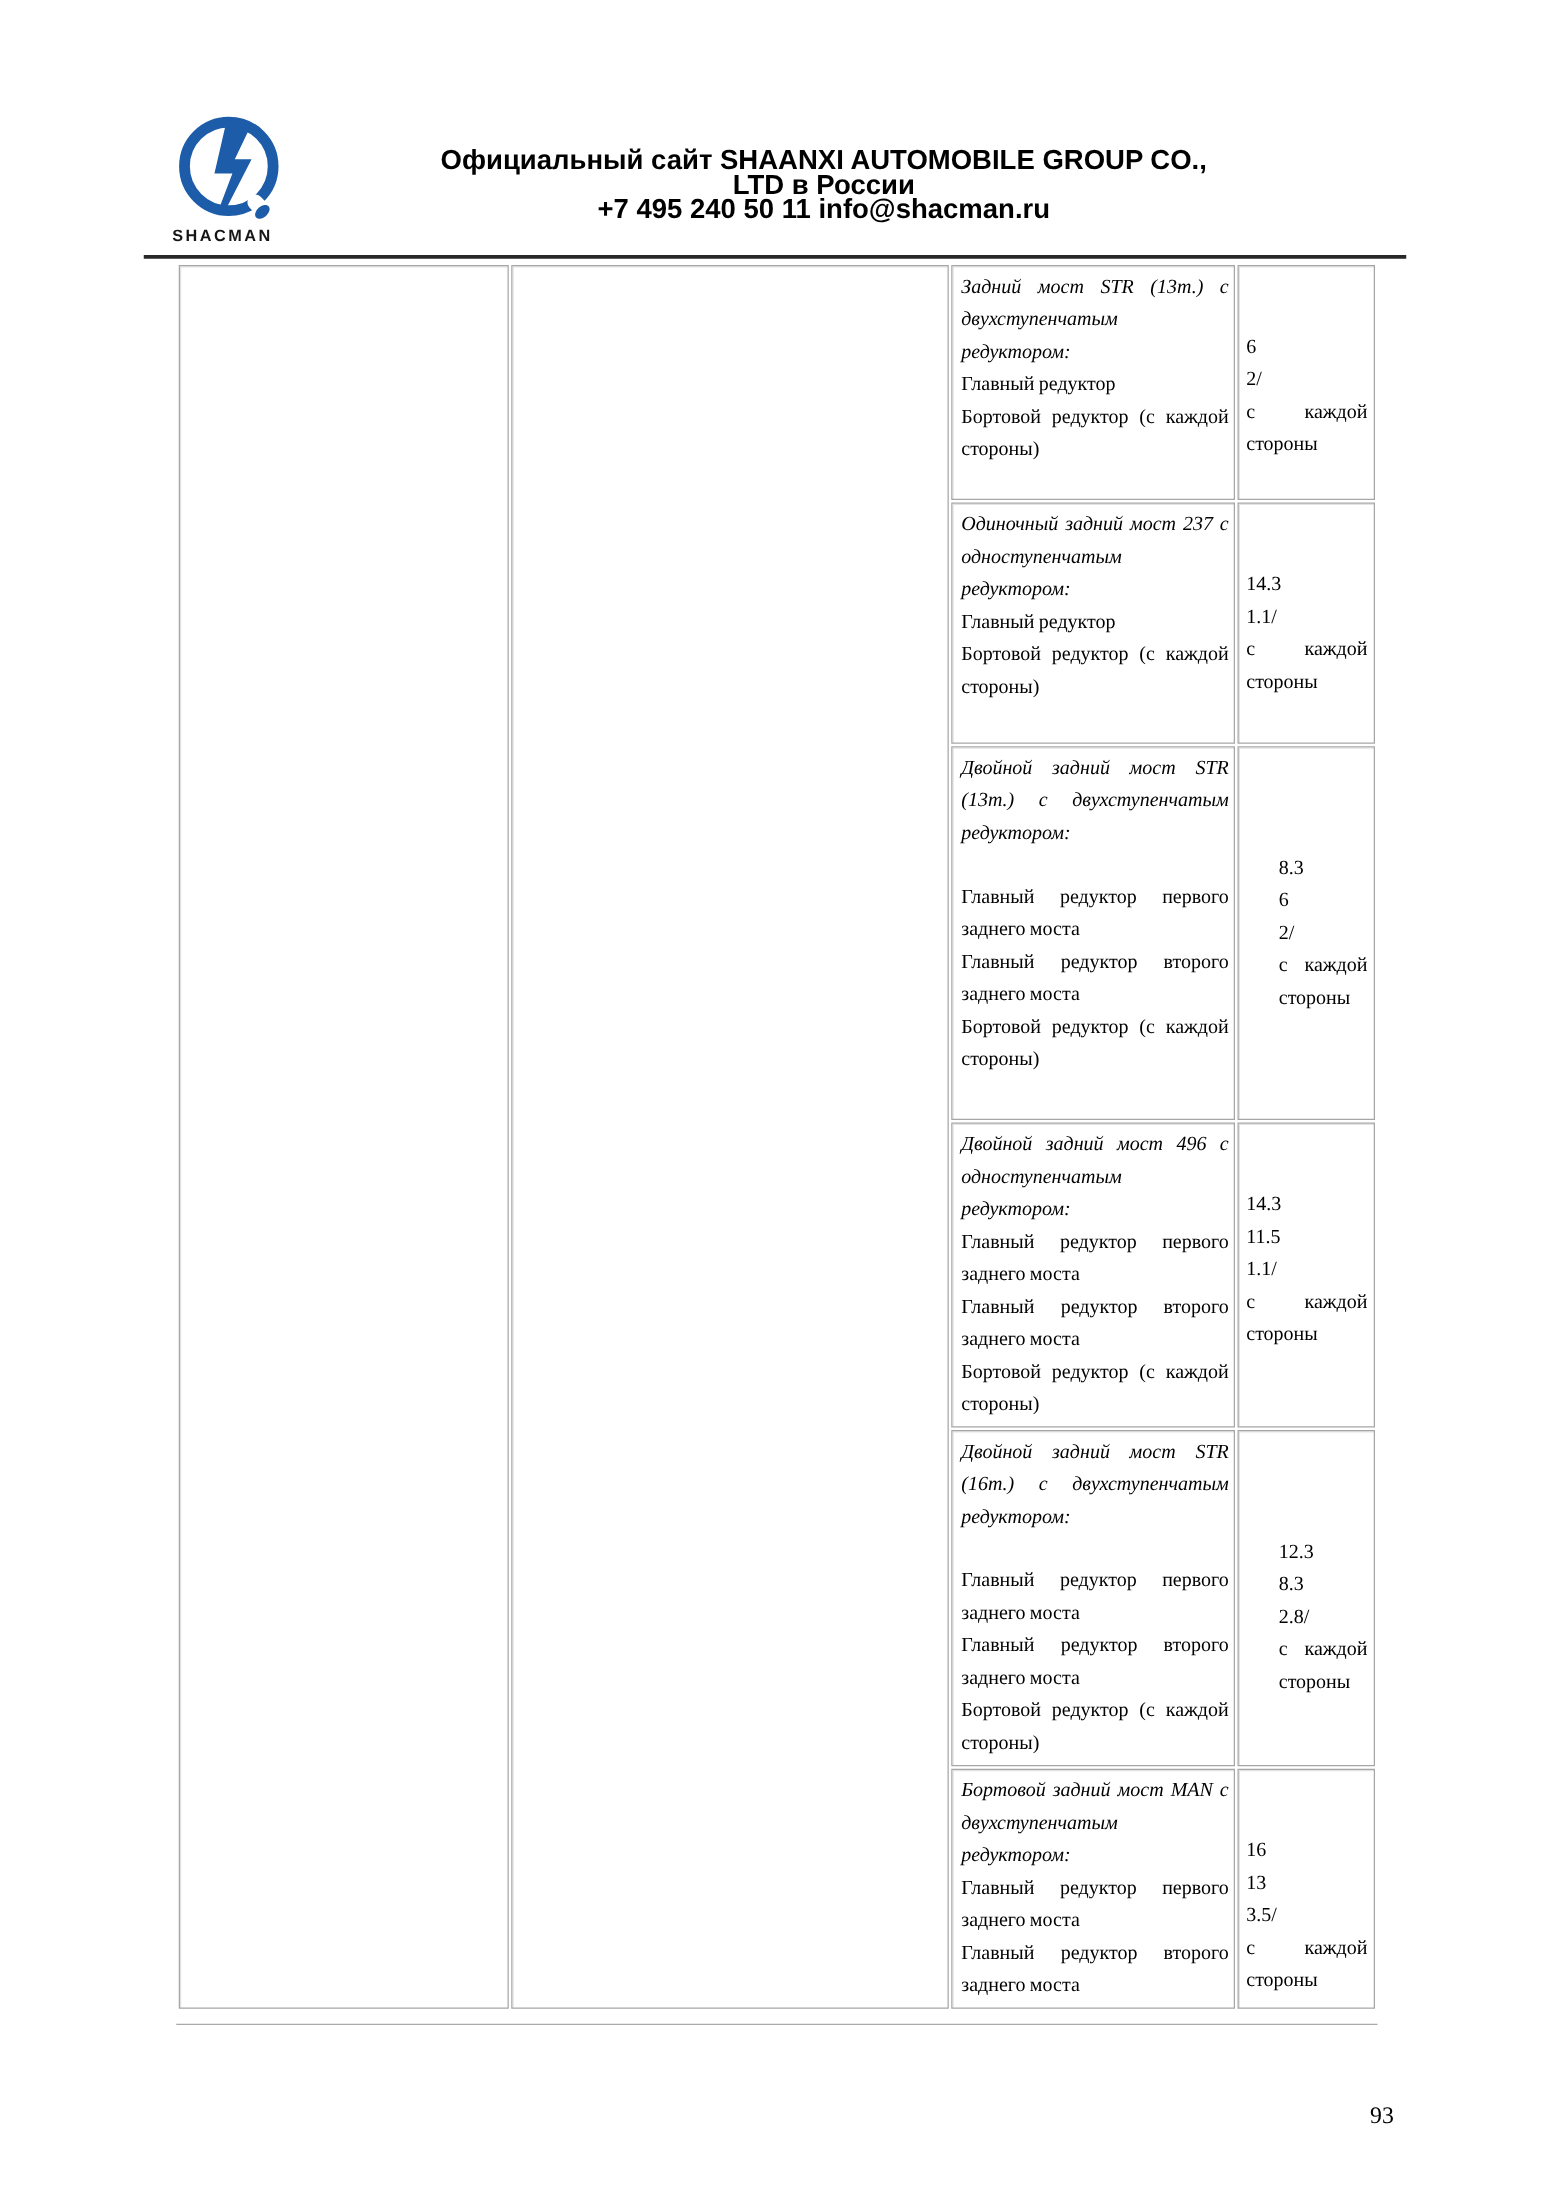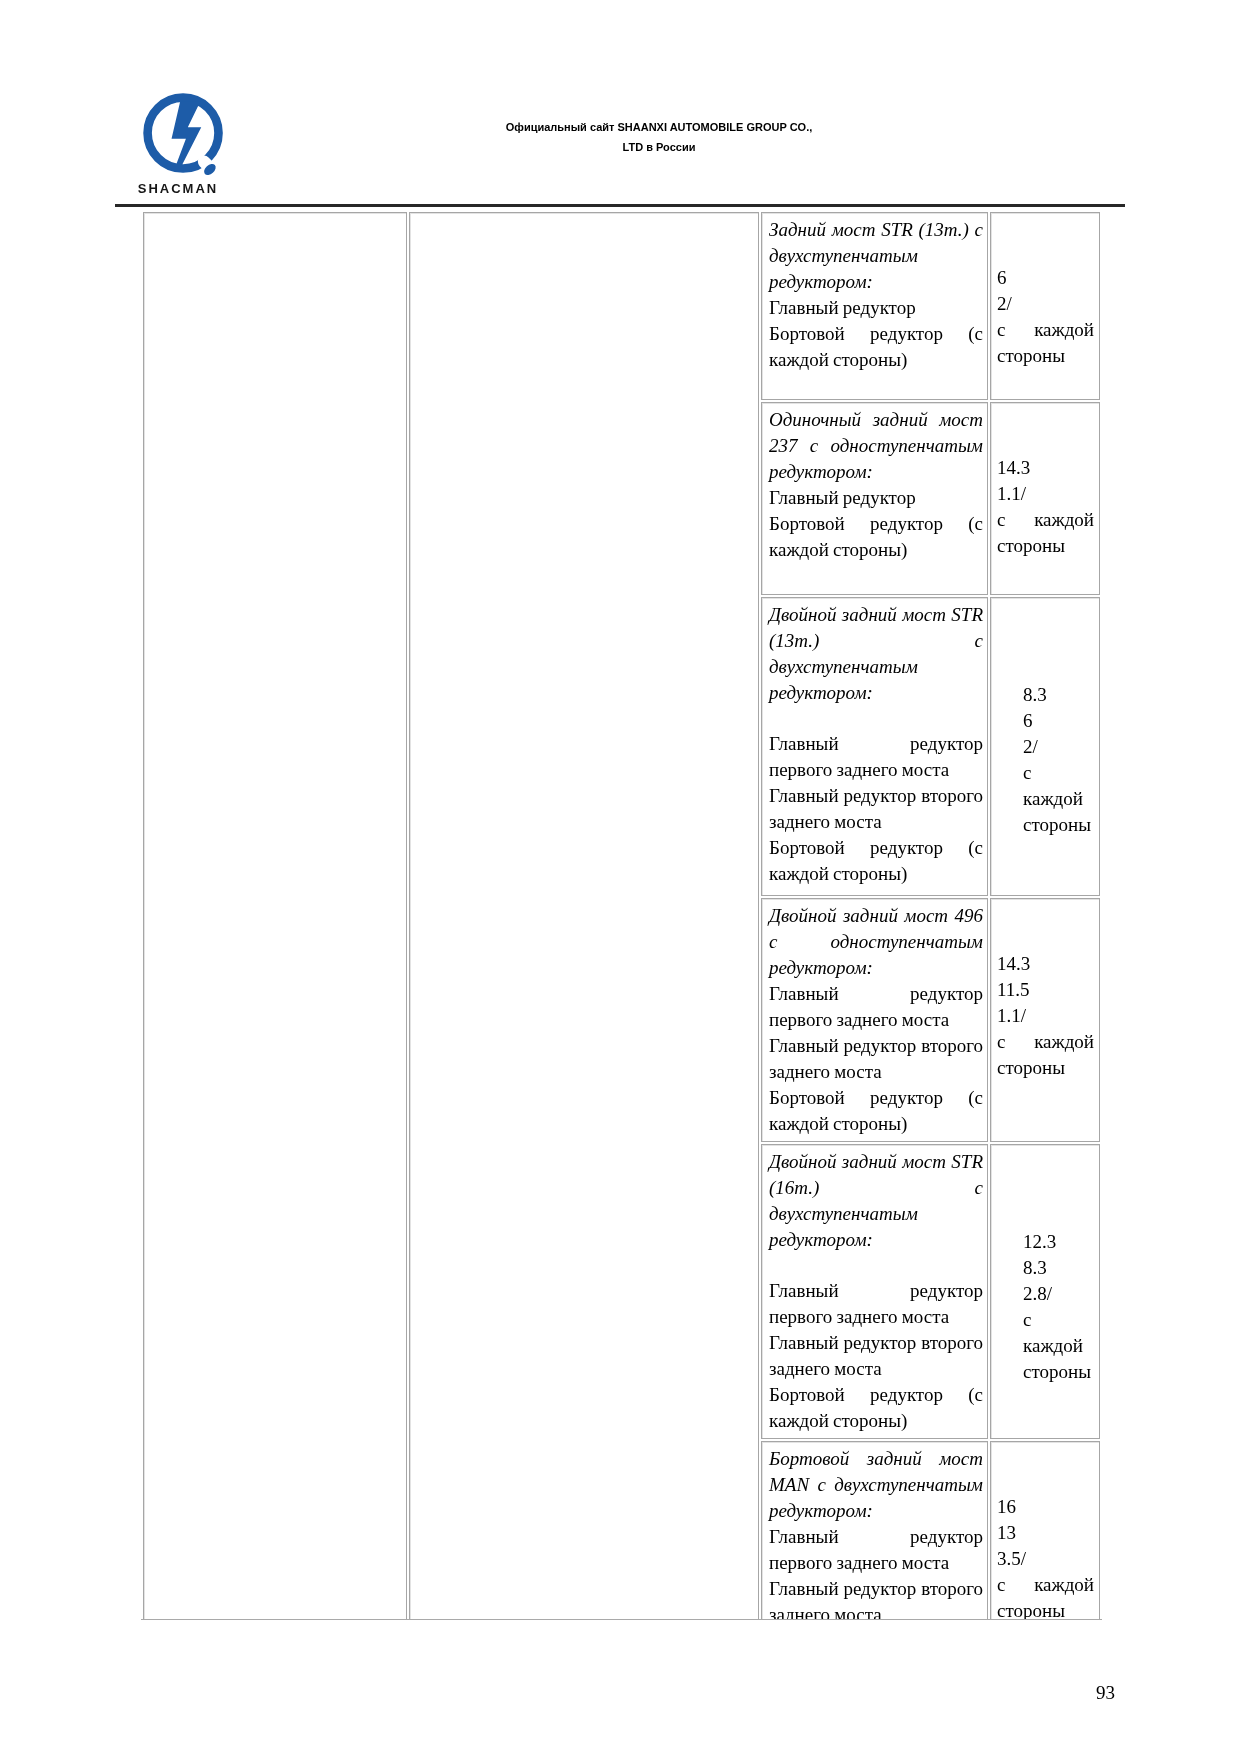--- a/index.html
+++ b/index.html
@@ -11,36 +11,36 @@
 
   
   .logo-wrap { position:absolute; left:138px; top:88px; width:92px; height:94px; }
   .brand {
     position:absolute; left:120px; top:181px; width:116px; text-align:center;
     font-family:"Liberation Sans", sans-serif; font-weight:bold; font-size:13px;
     letter-spacing:2px; color:#161616; white-space:nowrap;
   }
   .header-block {
     position:absolute; left:127px; top:118px; width:1064px; text-align:center;
-    font-family:"Liberation Sans", sans-serif; font-weight:bold; font-size:11px;
+    font-family:"Liberation Sans", sans-serif; font-weight:bold; font-size:22px;
     line-height:19.5px; color:#000;
   }
   .site-link { color:#0000ff; text-decoration:underline; cursor:pointer; }
   .rule { position:absolute; left:115px; top:204px; width:1010px; height:3px; background:#282828; }
 
   
   .table-clip { position:absolute; left:141px; top:210px; width:961px; height:1410px; overflow:hidden; }
   table.spec {
     border-collapse:separate; border-spacing:2px; table-layout:fixed;
     width:961px; margin:0;
   }
   table.spec td {
     border:1px solid #a6a6a6; background:#fff; vertical-align:top;
     box-sizing:border-box; box-shadow:inset 1px 1px 0 #e3e3e3;
-    font-size:19px; line-height:26px; overflow:hidden;
+    font-size:16px; line-height:26px; overflow:hidden;
   }
   table.spec tr:nth-child(1) { height:188px; }
   table.spec tr:nth-child(2) { height:193px; }
   table.spec tr:nth-child(3) { height:299px; }
   table.spec tr:nth-child(4) { height:244px; }
   table.spec tr:nth-child(5) { height:266px; }
   td.cell-text { padding:4px 4px 4px 7px; }
   td.cell-val  { padding:4px 5px 4px 6px; }
   td.cell-val.pt2 { padding-top:52px; }
   td.cell-val.pt3 { padding-top:84px;padding-left:32px; }
@@ -63,20 +63,21 @@
       <line x1="69" y1="76" x2="81" y2="88" stroke="#ffffff" stroke-width="13" stroke-linecap="round"></line>
       <ellipse cx="75" cy="84" rx="7" ry="4.6" fill="#1d5ca8" transform="rotate(-42 75 84)"></ellipse>
       <path d="M44 13 L65 13 L52 40 L66 40 L45 81 L39 81 L50 52 L35 52 Z" fill="#1d5ca8"></path>
     </svg>
   </div>
   <div class="brand">SHACMAN</div>
 
   <div class="header-block">
     <div>Официальный сайт SHAANXI AUTOMOBILE GROUP CO.,</div>
     <div>LTD в России</div>
+    <div>+7 495 240 50 11 info@shacman.ru</div>
   </div>
 
   <div class="rule"></div>
 
   <div class="table-clip">
     <table class="spec">
       <colgroup>
         <col style="width:264px">
           <col style="width:350px">
           <col style="width:227px">

